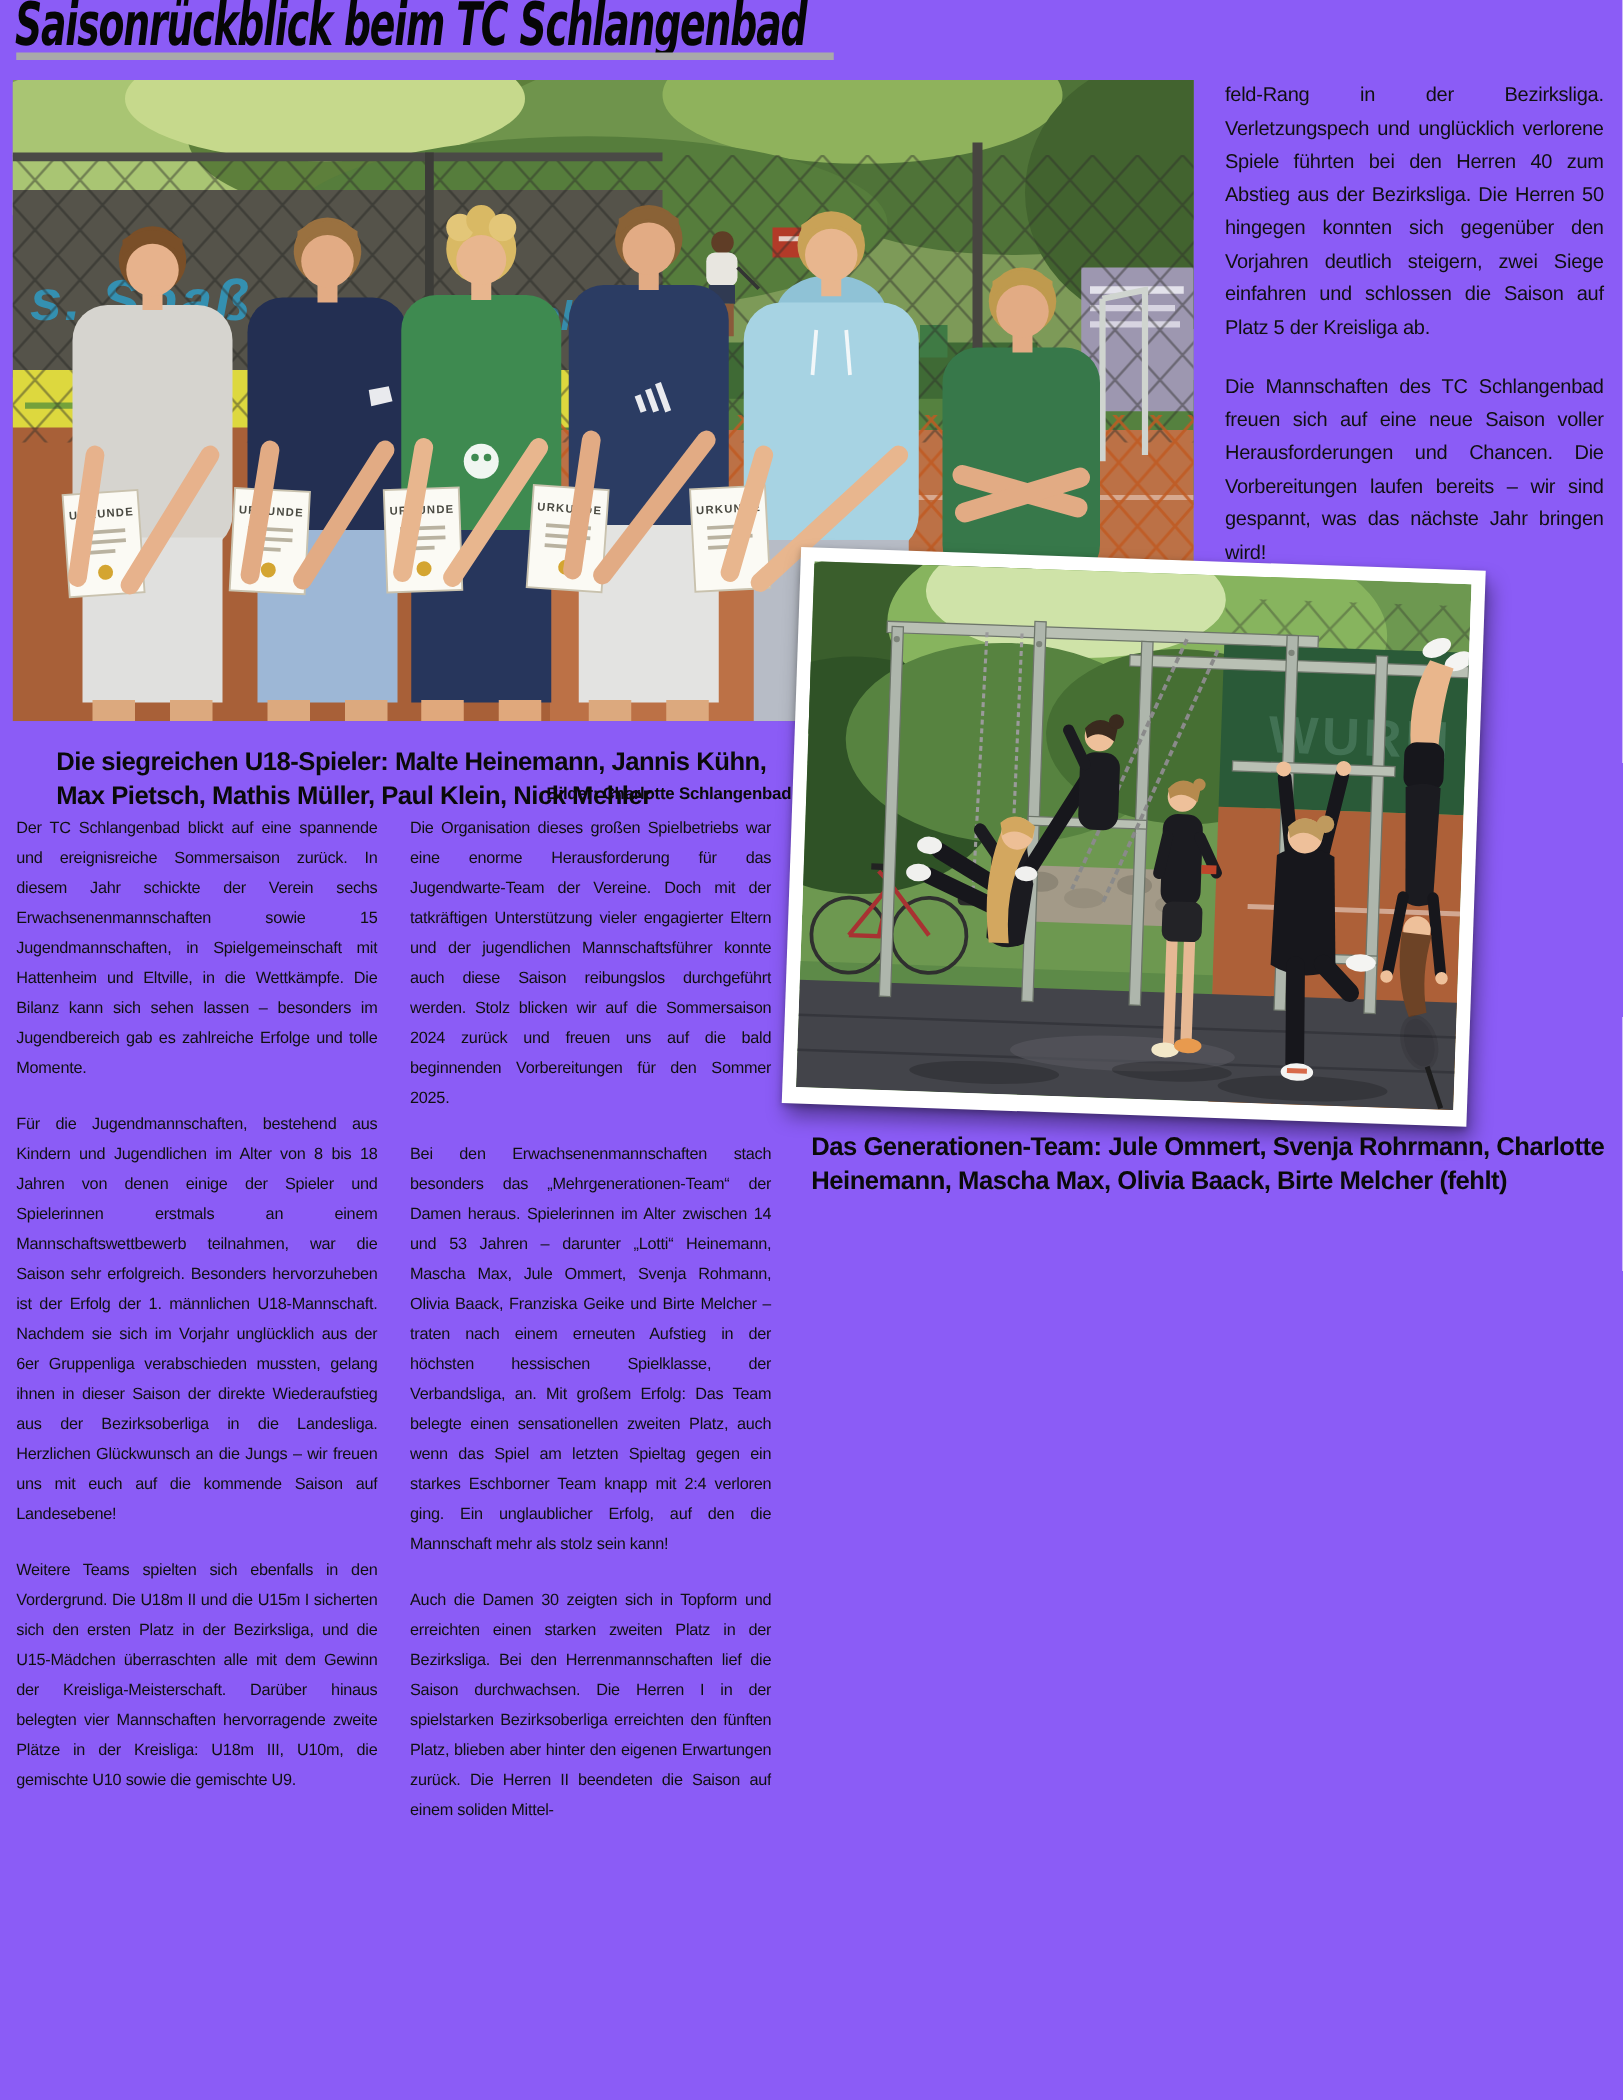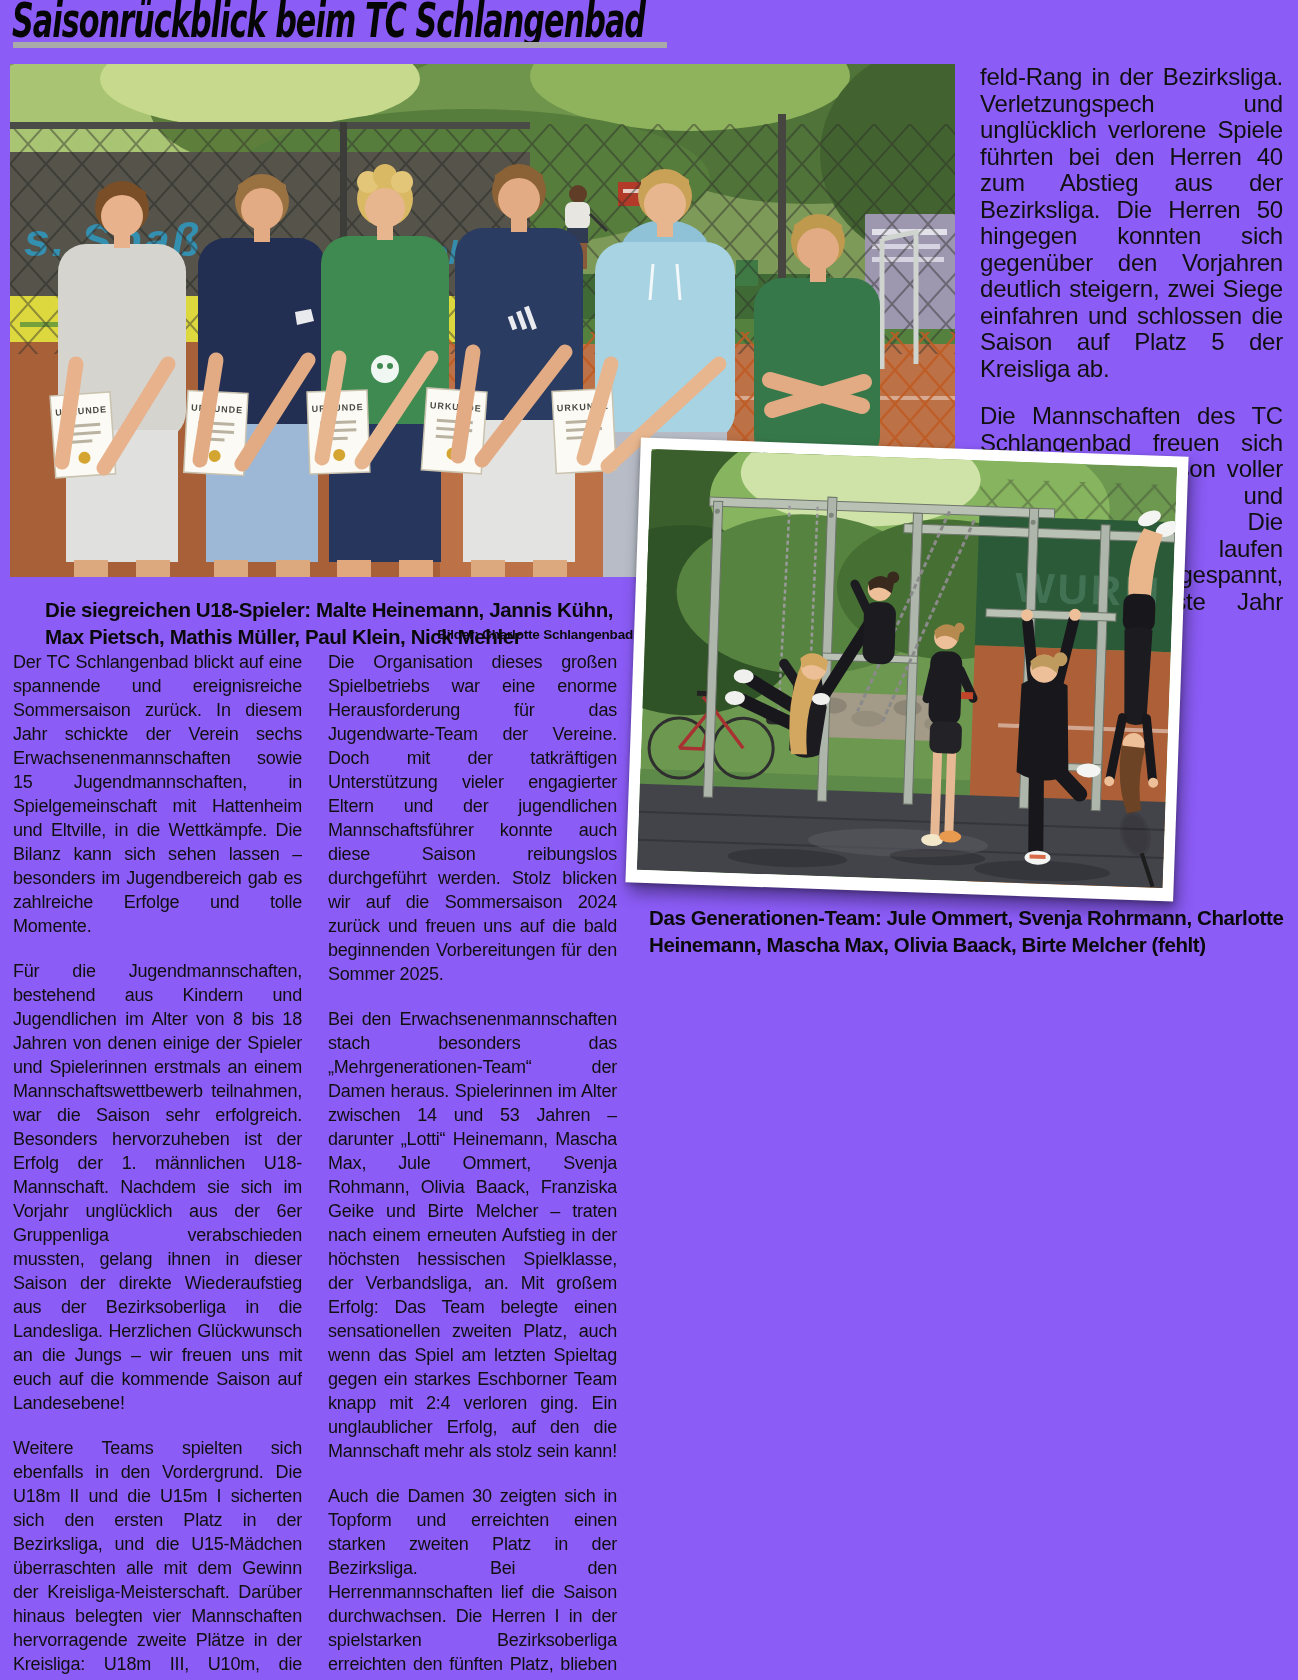--- a/index.html
+++ b/index.html
@@ -26,27 +26,27 @@
   .caption{
     position:absolute;font-weight:700;font-size:20.5px;line-height:26.5px;
     letter-spacing:-0.4px;color:#0a0a0a;z-index:2;margin-left:32px;
   }
   .caption1{left:13px;top:597px;width:588px;}
   .caption2{left:617px;top:905px;width:652px;z-index:4;}
   .credit{
     position:absolute;right:0;bottom:2px;font-size:13.5px;font-weight:700;letter-spacing:-0.2px;
   }
   .bodycol{
-    position:absolute;width:289px;font-size:18px;line-height:24px;
+    position:absolute;width:289px;font-size:13px;line-height:24px;
     text-align:justify;letter-spacing:-0.2px;color:#101010;
   }
   .bodycol p{margin:0 0 21px 0;}
   .col1{left:13px;top:650px;height:1030px;overflow:hidden;}
   .col2{left:328px;top:650px;height:1030px;overflow:hidden;}
-  .col3{left:980px;top:64px;width:303px;font-size:24px;line-height:26.5px;}
+  .col3{left:980px;top:64px;width:303px;font-size:16px;line-height:26.5px;}
 </style>
 </head>
 <body>
 
 <div class="page">
 
   <h1 class="headline">Saisonrückblick beim TC Schlangenbad</h1>
   <div class="headline-rule"></div>
 
   <div class="photo photo1">

